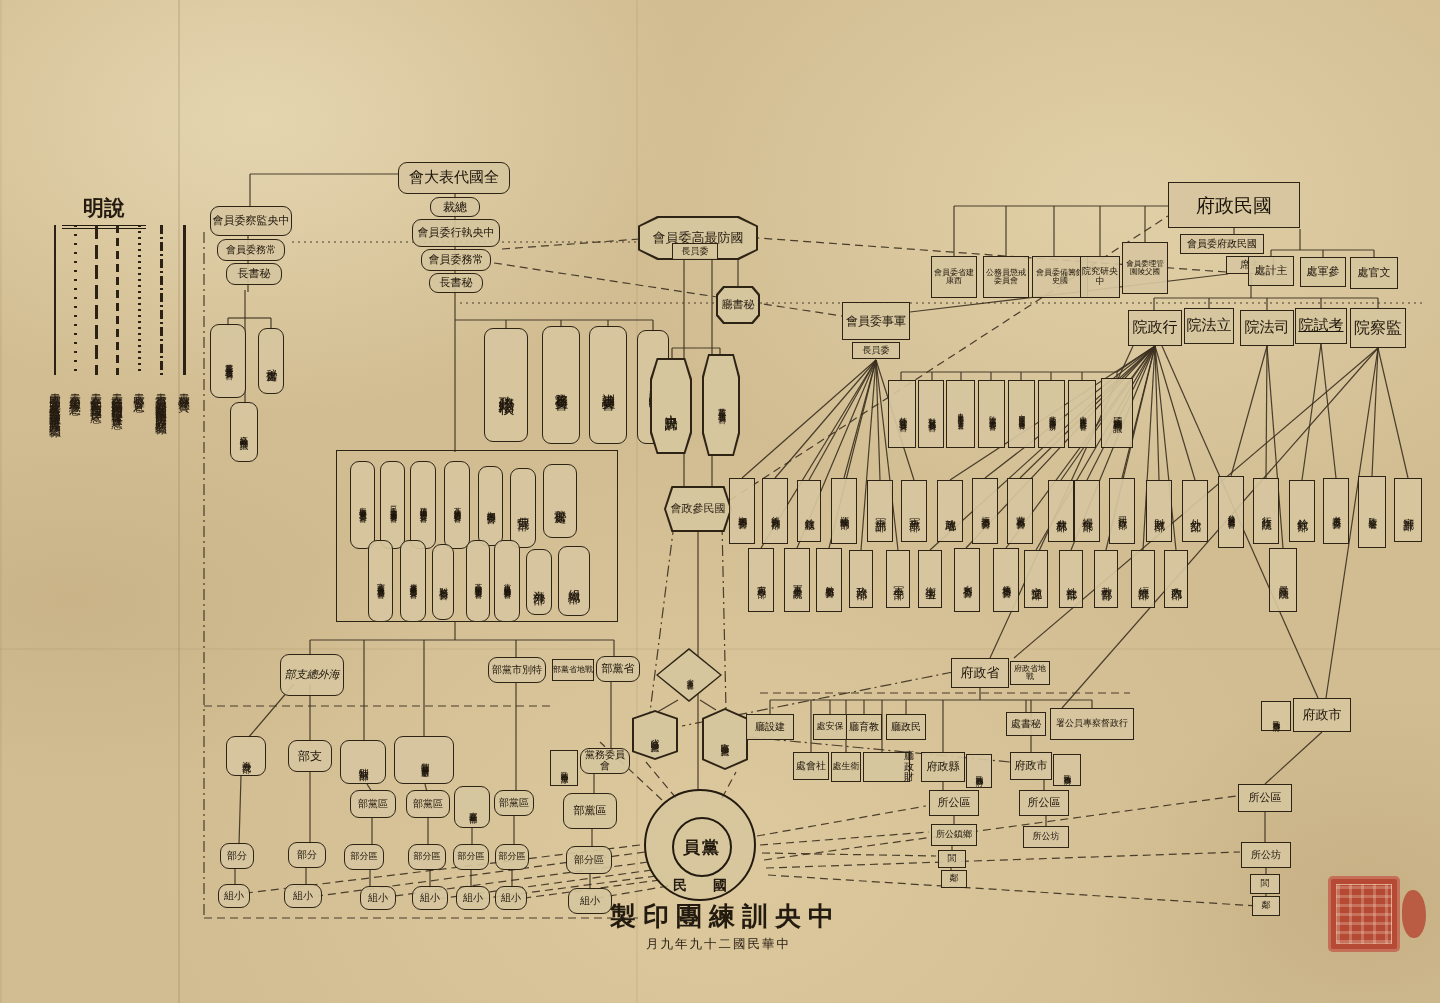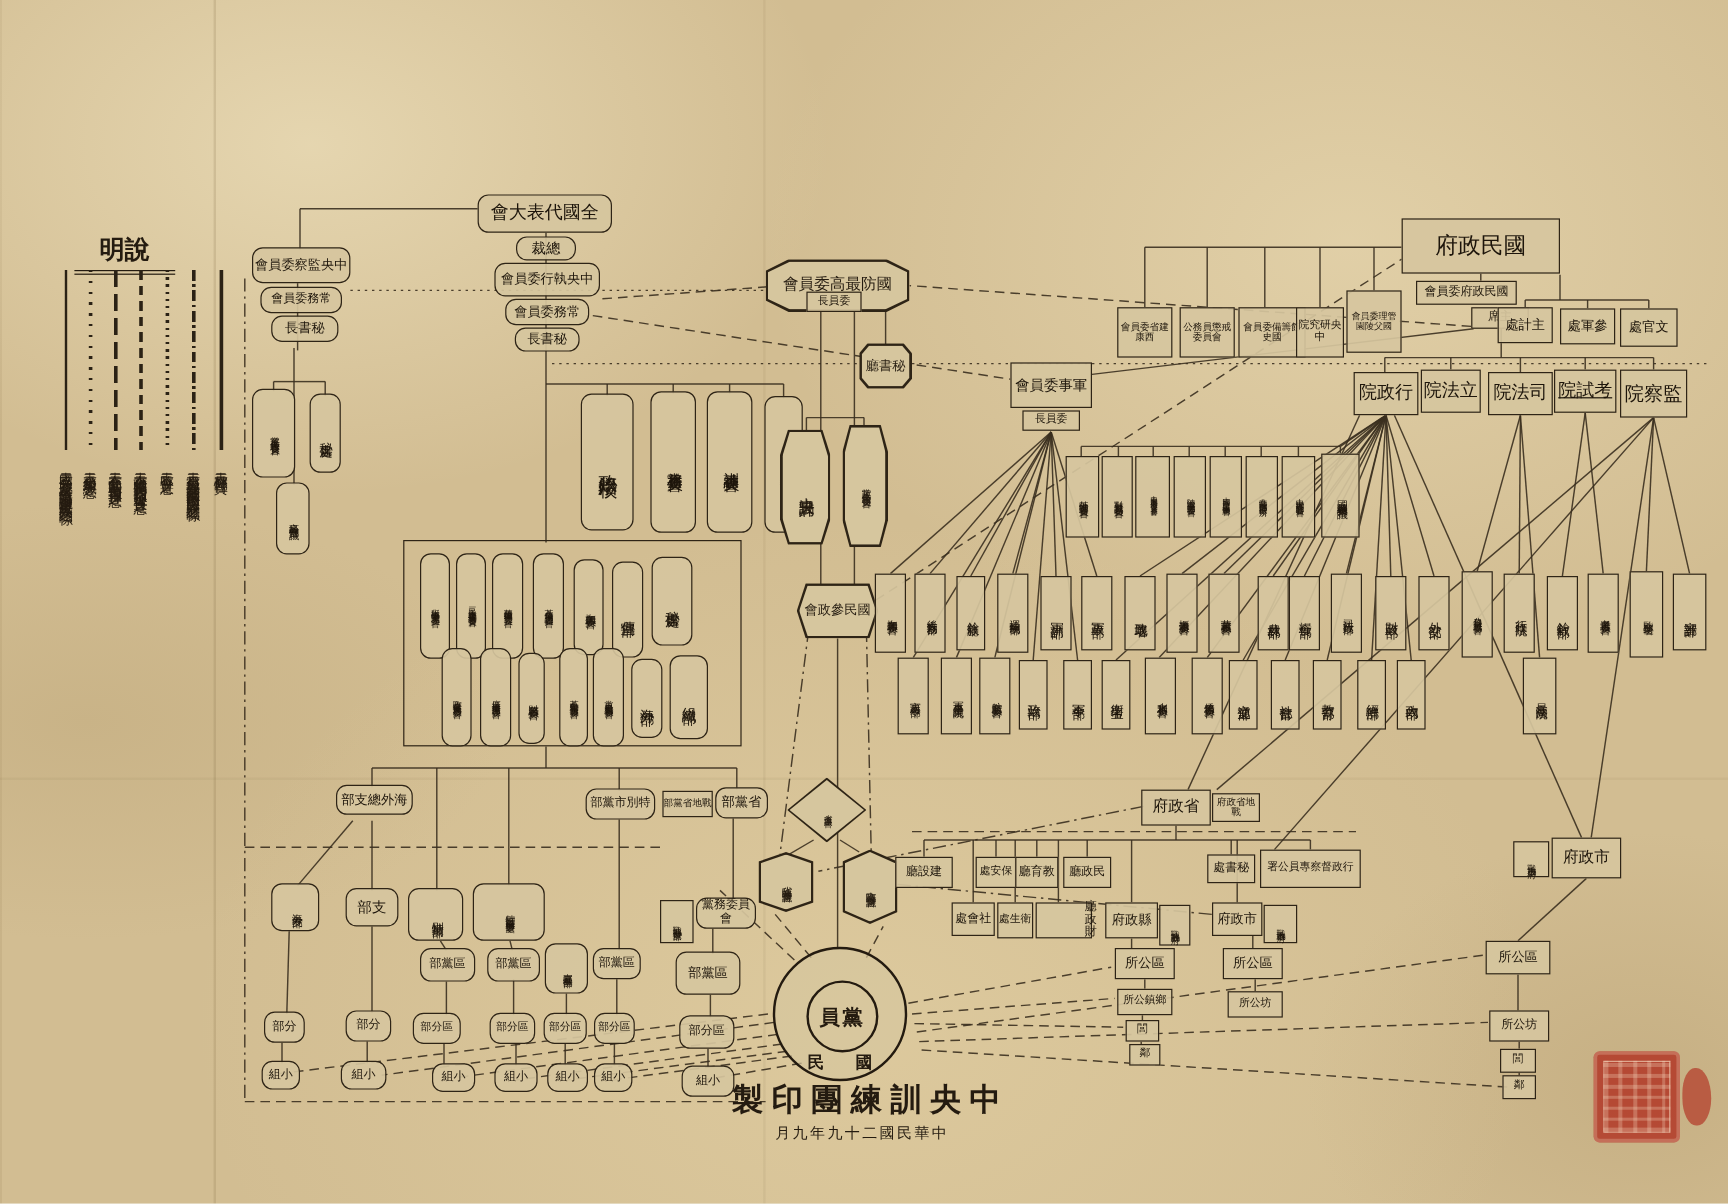--- a/index.html
+++ b/index.html
@@ -284,21 +284,21 @@
       <div class="node sh-rd vtext" style="font-size: 7.5px; left: 410px; top: 461px; width: 26px; height: 88px;">華僑捐款保管委員會</div>
       <div class="node sh-rd vtext" style="font-size: 7px; left: 380px; top: 461px; width: 25px; height: 88px;">三民主義叢書編纂委員會</div>
       <div class="node sh-rd vtext" style="font-size: 7.5px; left: 350px; top: 461px; width: 25px; height: 88px;">出版事業管理委員會</div>
       <div class="node sh-rd vtext" style="font-size: 12px; left: 558px; top: 546px; width: 32px; height: 70px;">組織部</div>
       <div class="node sh-rd vtext" style="font-size: 12px; left: 526px; top: 549px; width: 26px; height: 66px;">海外部</div>
       <div class="node sh-rd vtext" style="font-size: 7.5px; left: 494px; top: 540px; width: 26px; height: 82px;">黨史史料編纂委員會</div>
       <div class="node sh-rd vtext" style="font-size: 7.5px; left: 466px; top: 540px; width: 24px; height: 82px;">革命勳績審查委員會</div>
       <div class="node sh-rd vtext" style="font-size: 9px; left: 432px; top: 544px; width: 22px; height: 76px;">財務委員會</div>
       <div class="node sh-rd vtext" style="font-size: 7.5px; left: 400px; top: 540px; width: 26px; height: 82px;">廣播事業指導委員會</div>
       <div class="node sh-rd vtext" style="font-size: 7.5px; left: 368px; top: 540px; width: 25px; height: 82px;">憲政實施促進委員會</div>
-      <div class="node sh-rd" style="font-size: 11px; left: 280px; top: 654px; width: 64px; height: 25px;">部支總外海</div>
+      <div class="node sh-rd" style="font-size: 11px; left: 280px; top: 654px; width: 64px; height: 42px; font-style: italic;">部支總外海</div>
       <div class="node sh-rd" style="font-size: 11px; left: 596px; top: 656px; width: 44px; height: 26px;">部黨省</div>
       <div class="node sh-r" style="font-size: 8px; left: 552px; top: 659px; width: 42px; height: 22px;">部黨省地戰</div>
       <div class="node sh-rd" style="font-size: 10px; left: 488px; top: 657px; width: 58px; height: 26px;">部黨市別特</div>
       <div class="node sh-rd" style="font-size: 10px; left: 580px; top: 748px; width: 50px; height: 26px;">黨務委員會</div>
       <div class="node sh-r vtext" style="font-size: 7.5px; left: 550px; top: 750px; width: 28px; height: 36px;">戰地縣市黨部</div>
       <div class="node sh-rd vtext" style="font-size: 10px; left: 340px; top: 740px; width: 46px; height: 44px;">特別黨部</div>
       <div class="node sh-rd vtext" style="font-size: 8px; left: 394px; top: 736px; width: 60px; height: 48px;">特別區黨務辦事處</div>
       <div class="node sh-rd vtext" style="font-size: 9px; left: 226px; top: 736px; width: 40px; height: 40px;">海外支部</div>
       <div class="node sh-rd" style="font-size: 12px; left: 288px; top: 740px; width: 44px; height: 32px;">部支</div>
       <div class="node sh-rd" style="font-size: 10px; left: 350px; top: 790px; width: 46px; height: 28px;">部黨區</div>

